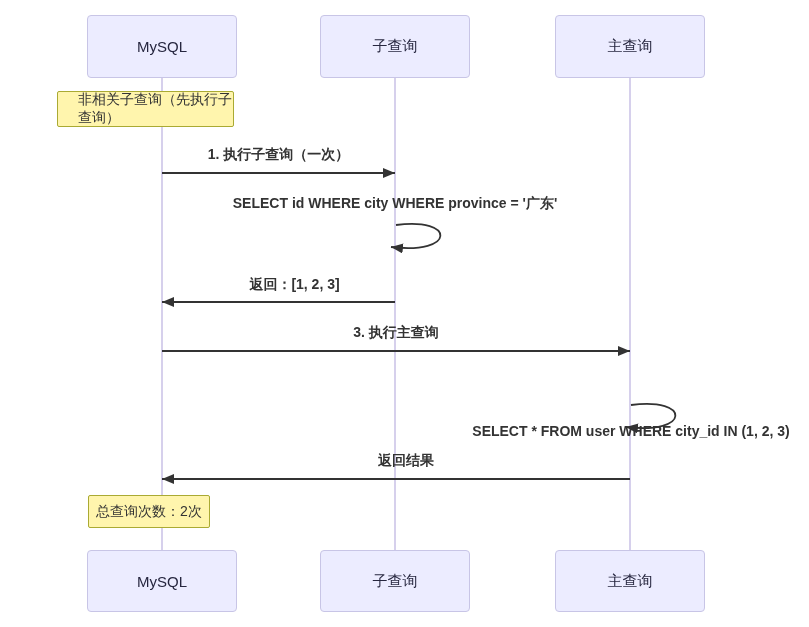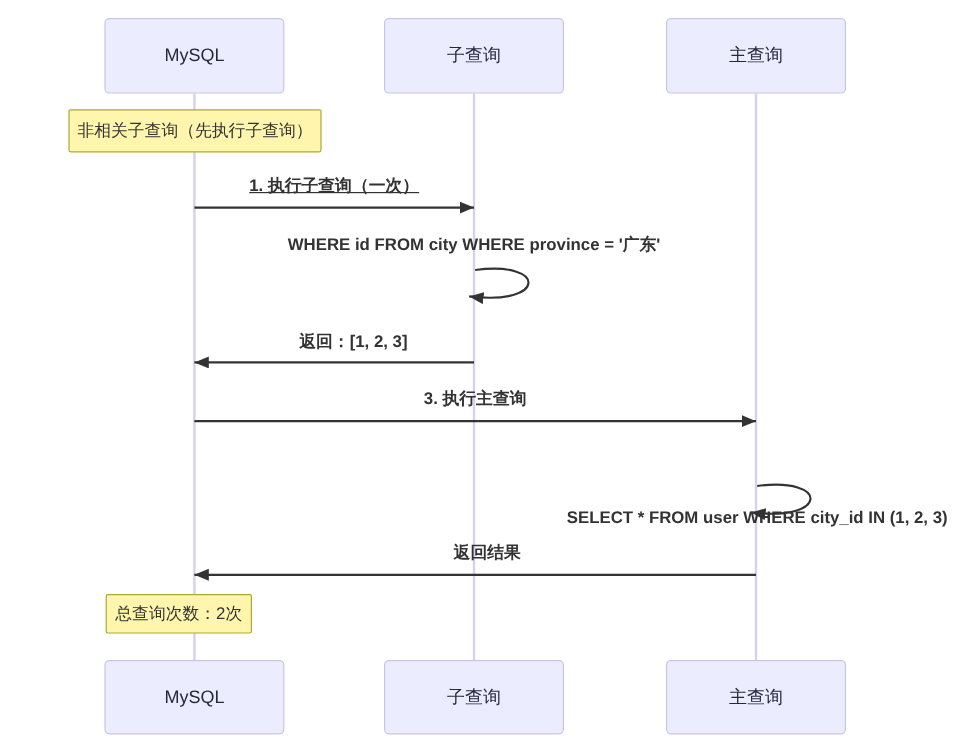--- a/index.html
+++ b/index.html
@@ -102,29 +102,29 @@
   <div class="actor" style="left:87px; top:15px;">
     <span>MySQL</span>
   </div>
   <div class="actor" style="left:320px; top:15px;">
     <span>子查询</span>
   </div>
   <div class="actor" style="left:555px; top:15px;">
     <span>主查询</span>
   </div>
 
-  <div class="note" style="left:57px; top:91px; width:211px; height:36px;">
+  <div class="note" style="left:57px; top:91px; width:177px; height:36px;padding-left:20px;">
     <span>非相关子查询（先执行子查询）</span>
   </div>
   <div class="note" style="left:88px; top:495px; width:122px; height:33px;">
     <span>总查询次数：2次</span>
   </div>
 
-  <div class="msg" style="left:162px; top:146px; width:233px;text-decoration:underline;">1. 执行子查询（一次）</div>
-  <div class="msg" style="left:220px; top:195px; width:350px;">WHERE id FROM city WHERE province = '广东'</div>
+  <div class="msg" style="left:162px; top:146px; width:233px;">1. 执行子查询（一次）</div>
+  <div class="msg" style="left:220px; top:195px; width:350px;">SELECT id WHERE city WHERE province = '广东'</div>
   <div class="msg" style="left:178px; top:276px; width:233px;">返回：[1, 2, 3]</div>
   <div class="msg" style="left:162px; top:324px; width:468px;">3. 执行主查询</div>
   <div class="msg" style="left:455px; top:375px; width:352px;margin-top:48px;">SELECT * FROM user WHERE city_id IN (1, 2, 3)</div>
   <div class="msg" style="left:162px; top:452px; width:488px;">返回结果</div>
 
   <div class="actor" style="left:87px; top:550px; height:62px;">
     <span>MySQL</span>
   </div>
   <div class="actor" style="left:320px; top:550px; height:62px;">
     <span>子查询</span>

